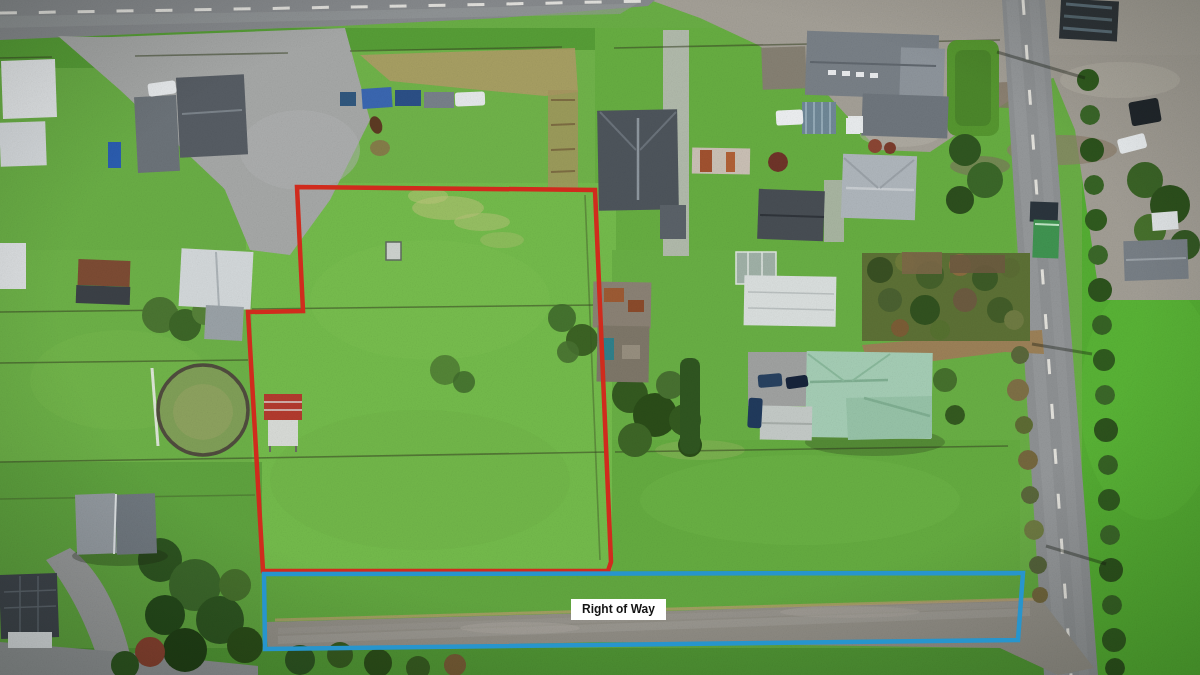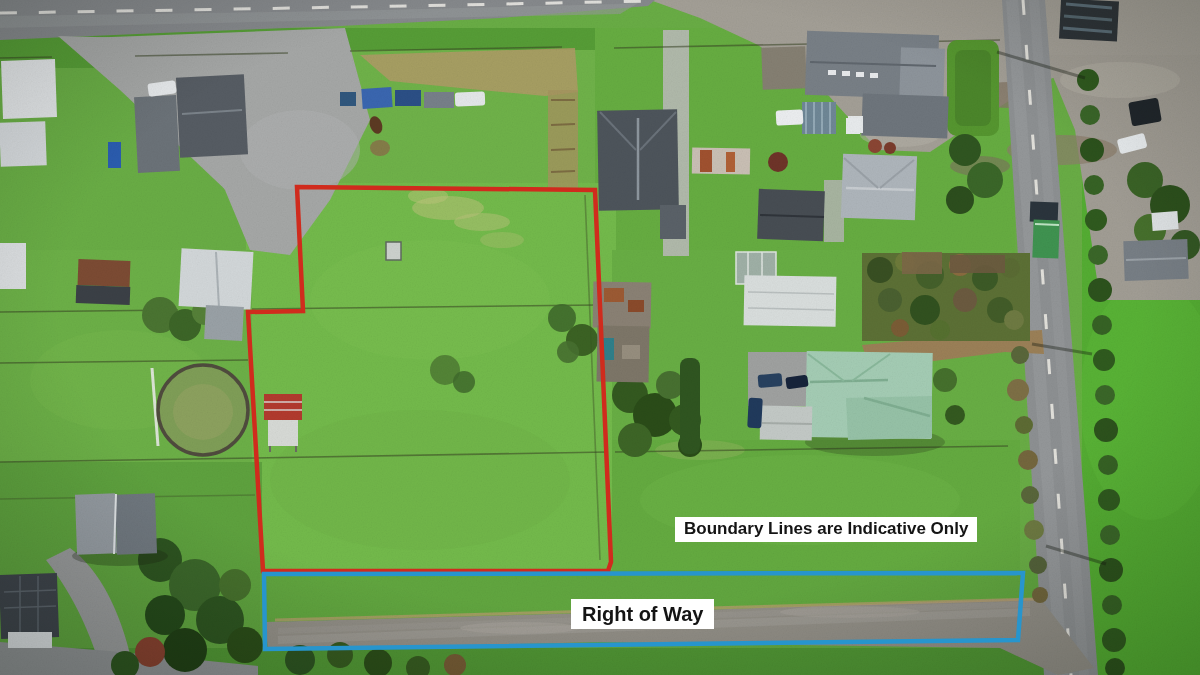--- a/index.html
+++ b/index.html
@@ -3,21 +3,21 @@
 <meta charset="utf-8">
 <style>
   html,body{margin:0;padding:0;background:#222;}
   #stage{position:relative;width:1200px;height:675px;overflow:hidden;
          font-family:"Liberation Sans",sans-serif;background:#69ad45;}
   #stage svg{position:absolute;left:0;top:0;}
   .photo-label{position:absolute;background:#ffffff;color:#141414;
      font-weight:700;white-space:nowrap;line-height:1.1;
      font-family:"Liberation Sans",sans-serif;}
   #boundary-note{left:675px;top:517px;font-size:17px;padding:3px 9px;}
-  #row-label{left:571px;top:599px;font-size:20px;padding:4px 11px;}
+  #row-label{left:571px;top:599px;font-size:12px;padding:4px 11px;}
 </style>
 </head>
 <body>
 
 <div id="stage">
 <svg width="1200" height="675" viewBox="0 0 1200 675">
   <defs>
     <filter id="grain" x="0" y="0" width="100%" height="100%">
       <feTurbulence type="fractalNoise" baseFrequency="0.8" numOctaves="2" stitchTiles="stitch"></feTurbulence>
       <feColorMatrix type="saturate" values="0"></feColorMatrix>
@@ -386,15 +386,14 @@
     <line x1="1046" y1="546" x2="1106" y2="564"></line>
   </g>
 
   <rect x="0" y="0" width="1200" height="675" filter="url(#grain)" opacity="0.13" style="mix-blend-mode:multiply"></rect>
   <rect x="0" y="0" width="1200" height="675" fill="url(#vig)"></rect>
 
   <polygon points="297,187 595,190 611,562 608,571 263,571 248,312 303,311" fill="none" stroke="#d02b1d" stroke-width="4.5" stroke-linejoin="miter"></polygon>
   <polygon points="264,574 1023,573 1018,640 265,649" fill="none" stroke="#2795cd" stroke-width="4.5" stroke-linejoin="miter"></polygon>
 </svg>
 
-  <div id="boundary-note" class="photo-label">Boundary Lines are Indicative Only</div>
   <div id="row-label" class="photo-label">Right of Way</div>
 </div>
 
 </body></html>

